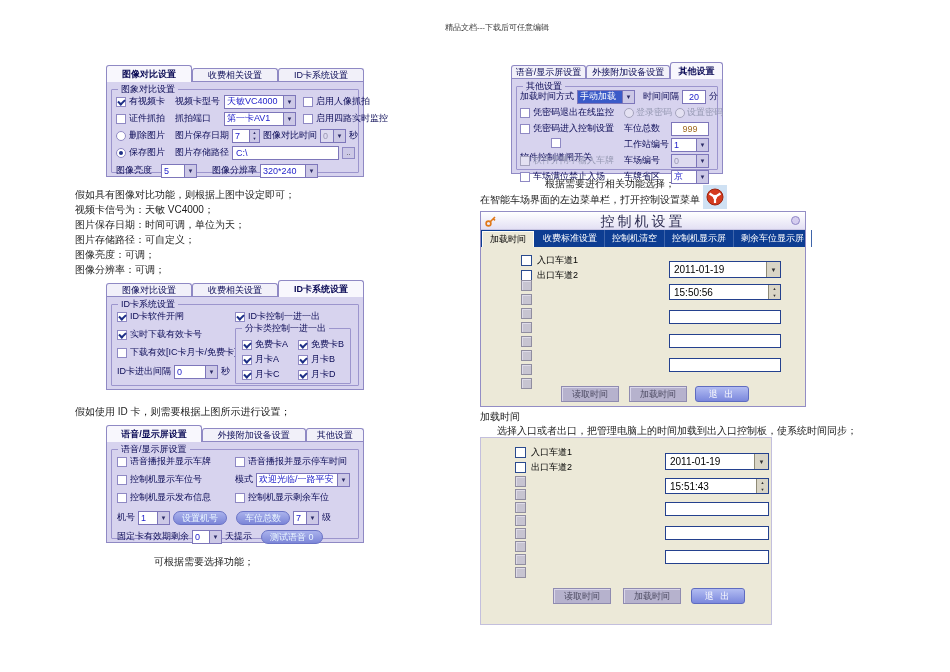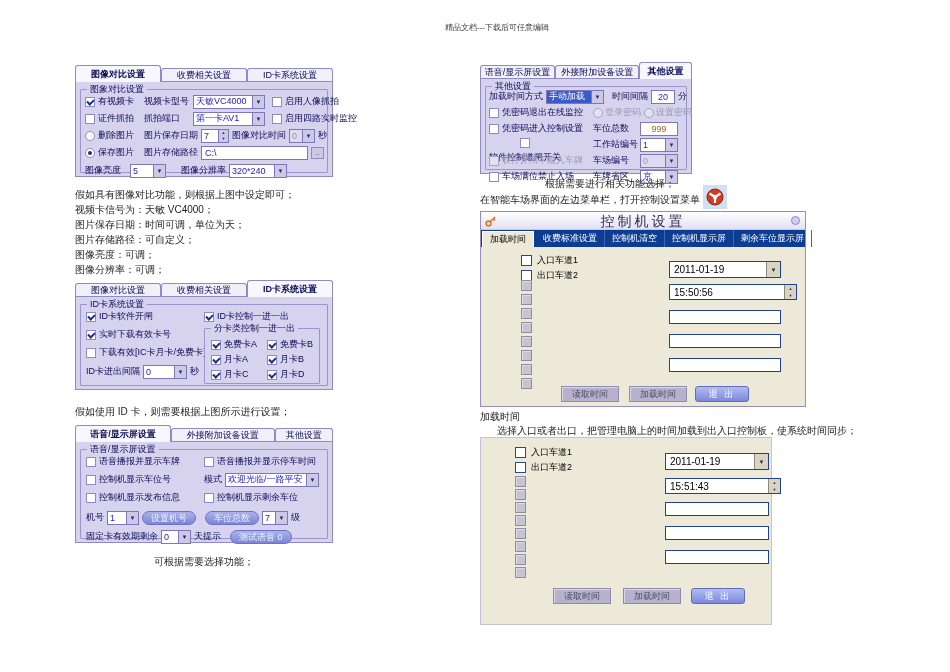--- a/index.html
+++ b/index.html
@@ -3,21 +3,21 @@
 <meta charset="utf-8">
 <style>
   * { box-sizing: border-box; }
   body { margin:0; background:#888; }
   .canvas { position:relative; width:950px; height:672px; background:#fff; overflow:hidden;
             font-family:"Liberation Sans","DejaVu Sans",sans-serif; }
   .doc-header { position:absolute; top:22px; left:0; right:0; text-align:center;
                 font-size:8px; color:#3a3a3a;padding-left:44px; }
 
   
-  .dlg { position:absolute; font-size:9px; color:#0b0b56; }
+  .dlg { position:absolute; font-size:9px; color:#0b0b56;margin-left:31px; }
   .tabstrip { position:absolute; left:0; right:0; top:0; height:17px; display:flex; align-items:flex-end; }
   .tab { flex:1; height:14px; line-height:13px; text-align:center; white-space:nowrap; overflow:hidden;
          background:#f1f0f9; border:1px solid #8f89c4; border-bottom:none; border-radius:3px 3px 0 0; padding:0 3px; }
   .tab.active { height:17px; line-height:16px; font-weight:bold; background:#f8f7fd; position:relative; z-index:2; }
   .dlg-body { position:absolute; left:0; right:0; top:16px; bottom:0;
               background:#d7d3ee; border:1px solid #8f89c4; }
   .group { position:absolute; border:1px solid #9c95cd; border-radius:1px; }
   .gtitle { position:absolute; top:-7px; left:6px; background:#d7d3ee; padding:0 3px;
             line-height:12px; white-space:nowrap; color:#0b0b56; }
   .row { position:absolute; display:flex; align-items:center; gap:3px; white-space:nowrap; height:13px; }
@@ -427,21 +427,21 @@
         <span class="drop">▼</span>
       </div>
     <span class="wcb dis" style="position:absolute;left:40px;top:68px;"></span>
     <span class="wcb dis" style="position:absolute;left:40px;top:82px;"></span>
     <span class="wcb dis" style="position:absolute;left:40px;top:96px;"></span>
     <span class="wcb dis" style="position:absolute;left:40px;top:110px;"></span>
     <span class="wcb dis" style="position:absolute;left:40px;top:124px;"></span>
     <span class="wcb dis" style="position:absolute;left:40px;top:138px;"></span>
     <span class="wcb dis" style="position:absolute;left:40px;top:152px;"></span>
     <span class="wcb dis" style="position:absolute;left:40px;top:166px;"></span>
-    <div class="wfield" style="left:188px;top:72px;width:128px;height:16px;gap:17px;">
+    <div class="wfield" style="left:188px;top:72px;width:112px;height:16px;gap:17px;">
         <span>15:50:56</span>
         <span class="ud">
           <i>▲</i>
           <i>▼</i>
         </span>
       </div>
     <div class="wfield" style="left:188px;top:98px;width:112px;height:14px;"></div>
     <div class="wfield" style="left:188px;top:122px;width:112px;height:14px;"></div>
     <div class="wfield" style="left:188px;top:146px;width:112px;height:14px;"></div>
     <div class="btn-flat" style="left:80px;top:174px;width:58px;">读取时间</div>
@@ -466,21 +466,21 @@
         <span class="drop">▼</span>
       </div>
     <span class="wcb dis" style="position:absolute;left:34px;top:38px;"></span>
     <span class="wcb dis" style="position:absolute;left:34px;top:51px;"></span>
     <span class="wcb dis" style="position:absolute;left:34px;top:64px;"></span>
     <span class="wcb dis" style="position:absolute;left:34px;top:77px;"></span>
     <span class="wcb dis" style="position:absolute;left:34px;top:90px;"></span>
     <span class="wcb dis" style="position:absolute;left:34px;top:103px;"></span>
     <span class="wcb dis" style="position:absolute;left:34px;top:116px;"></span>
     <span class="wcb dis" style="position:absolute;left:34px;top:129px;"></span>
-    <div class="wfield" style="left:184px;top:40px;width:116px;height:16px;">
+    <div class="wfield" style="left:184px;top:40px;width:104px;height:16px;">
         <span>15:51:43</span>
         <span class="ud">
           <i>▲</i>
           <i>▼</i>
         </span>
       </div>
     <div class="wfield" style="left:184px;top:64px;width:104px;height:14px;"></div>
     <div class="wfield" style="left:184px;top:88px;width:104px;height:14px;"></div>
     <div class="wfield" style="left:184px;top:112px;width:104px;height:14px;"></div>
     <div class="btn-flat" style="left:72px;top:150px;width:58px;">读取时间</div>

